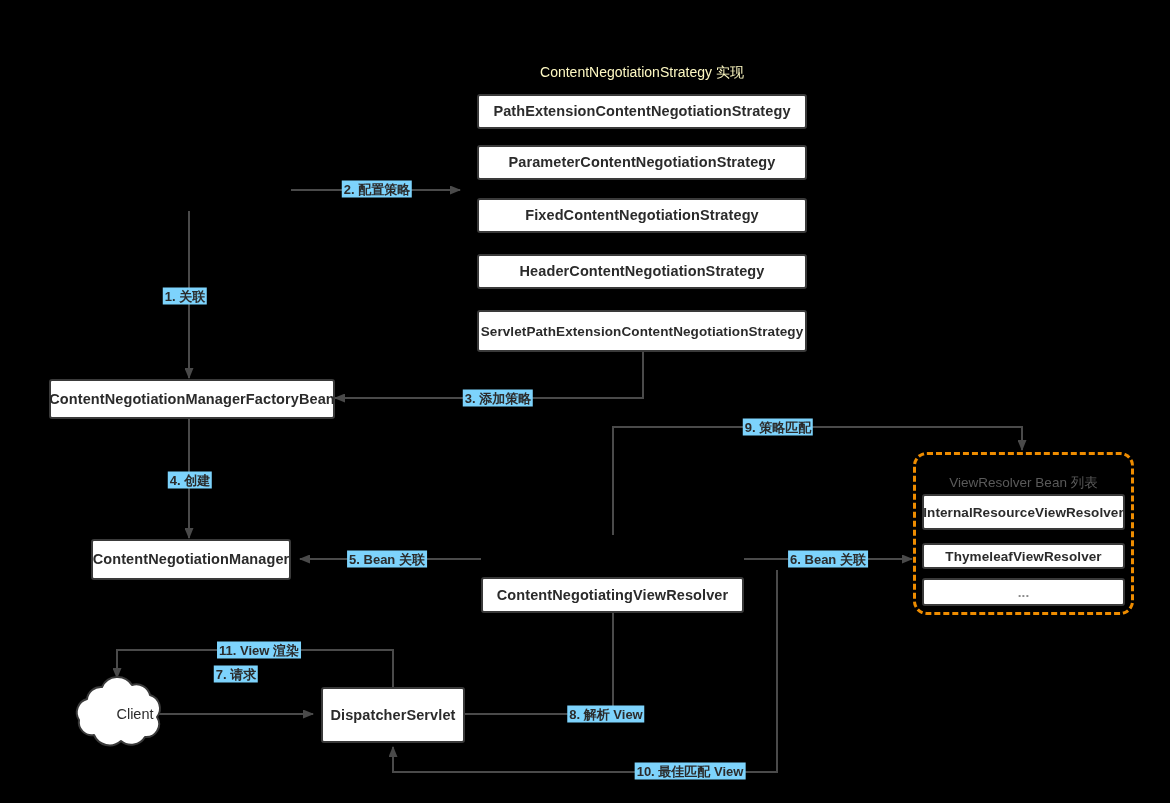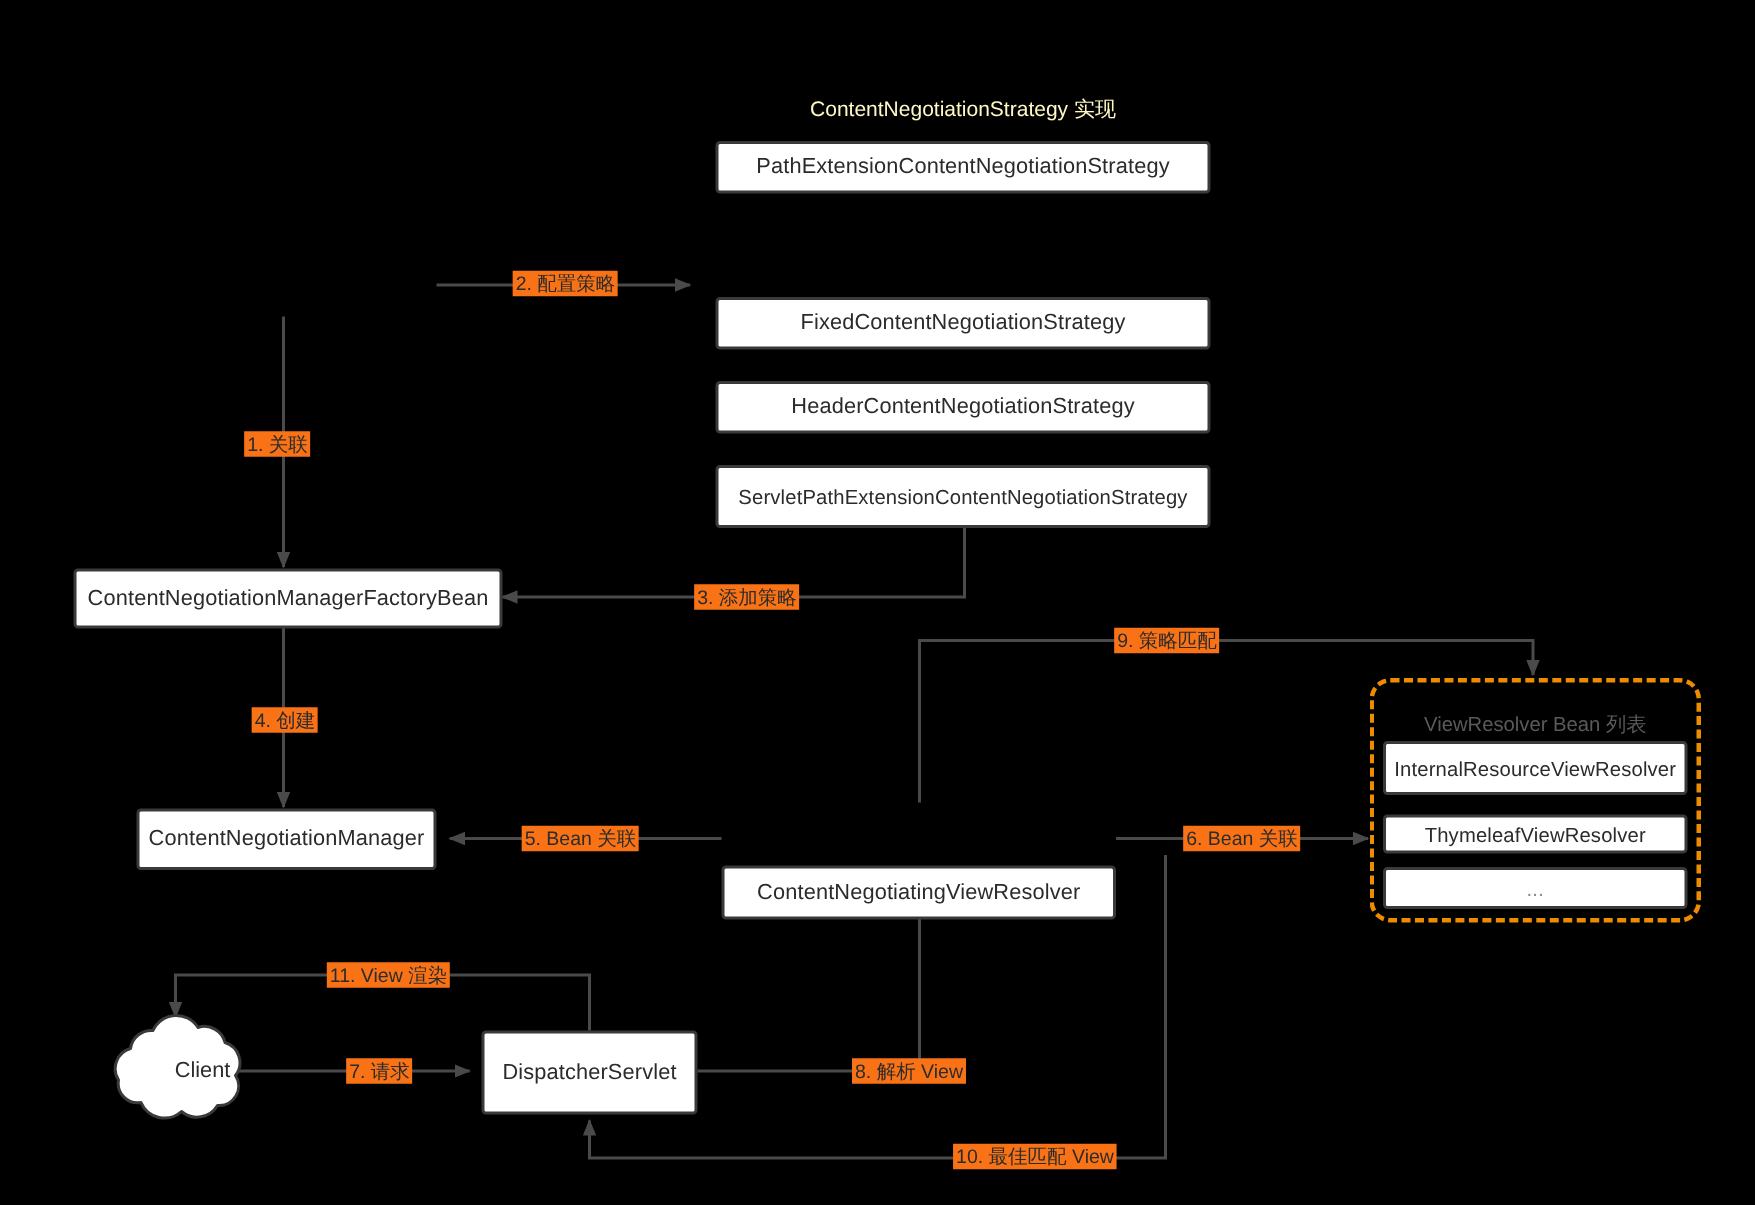--- a/index.html
+++ b/index.html
@@ -30,20 +30,21 @@
     border-radius: 3px;
     color: #2b2b2b;
     font-size: 14.5px;
     line-height: 17px;
     display: flex;
     align-items: center;
     justify-content: center;
     text-align: center;
     padding: 2px 6px;
     letter-spacing: 0.1px;
+    font-weight: bold;
   }
   .node.small { font-size: 13.5px; }
   .group-title {
     position: absolute;
     color: #fef9c3;
     font-size: 14px;
     text-align: center;
     white-space: nowrap;
   }
   .dashed-box {
@@ -55,27 +56,28 @@
   }
   .dashed-title {
     position: absolute;
     color: #5a5a5a;
     font-size: 13.5px;
     text-align: center;
     white-space: nowrap;
   }
   .edge-label {
     position: absolute;
-    background: #f97316;
+    background: #7dd3fc;
     color: #2b2b2b;
     font-size: 13px;
     line-height: 15px;
     padding: 1px 2px;
     white-space: nowrap;
     transform: translate(-50%, -50%);
+    font-weight: bold;
   }
   .cloud {
     position: absolute;
     color: #2b2b2b;
     font-size: 14.5px;
     display: flex;
     align-items: center;
     justify-content: center;
   }
   .cloud .cloud-label {
@@ -120,20 +122,21 @@
 
     <path d="M777,570 L777,772 L393,772 L393,747" stroke="#4a4a4a" stroke-width="2" fill="none" marker-end="url(#arrow)"></path>
 
     <path d="M393,687 L393,650 L117,650 L117,678" stroke="#4a4a4a" stroke-width="2" fill="none" marker-end="url(#arrow)"></path>
   </svg>
 
   <div class="group-title" style="left:477px; top:64px; width:330px;">ContentNegotiationStrategy 实现</div>
 
   <div class="node" style="left:477px; top:94px; width:330px; height:35px;">PathExtensionContentNegotiationStrategy</div>
 
+  <div class="node" style="left:477px; top:145px; width:330px; height:35px;">ParameterContentNegotiationStrategy</div>
 
   <div class="node" style="left:477px; top:198px; width:330px; height:35px;">FixedContentNegotiationStrategy</div>
 
   <div class="node" style="left:477px; top:254px; width:330px; height:35px;">HeaderContentNegotiationStrategy</div>
 
   <div class="node small" style="left:477px; top:310px; width:330px; height:42px;">ServletPathExtensionContentNegotiationStrategy</div>
 
 
   <div class="node" style="left:49px; top:379px; width:286px; height:40px;">ContentNegotiationManagerFactoryBean</div>
 
@@ -167,21 +170,21 @@
   <div class="edge-label" style="left:377px; top:189px;">2. 配置策略</div>
 
   <div class="edge-label" style="left:498px; top:398px;">3. 添加策略</div>
 
   <div class="edge-label" style="left:190px; top:480px;">4. 创建</div>
 
   <div class="edge-label" style="left:387px; top:559px;">5. Bean 关联</div>
 
   <div class="edge-label" style="left:828px; top:559px;">6. Bean 关联</div>
 
-  <div class="edge-label" style="left:236px; top:714px;margin-left:17px;">7. 请求</div>
+  <div class="edge-label" style="left:236px; top:674px;">7. 请求</div>
 
   <div class="edge-label" style="left:606px; top:714px;">8. 解析 View</div>
 
   <div class="edge-label" style="left:778px; top:427px;">9. 策略匹配</div>
 
   <div class="edge-label" style="left:690px; top:771px;">10. 最佳匹配 View</div>
 
   <div class="edge-label" style="left:259px; top:650px;">11. View 渲染</div>
 
 </div>

